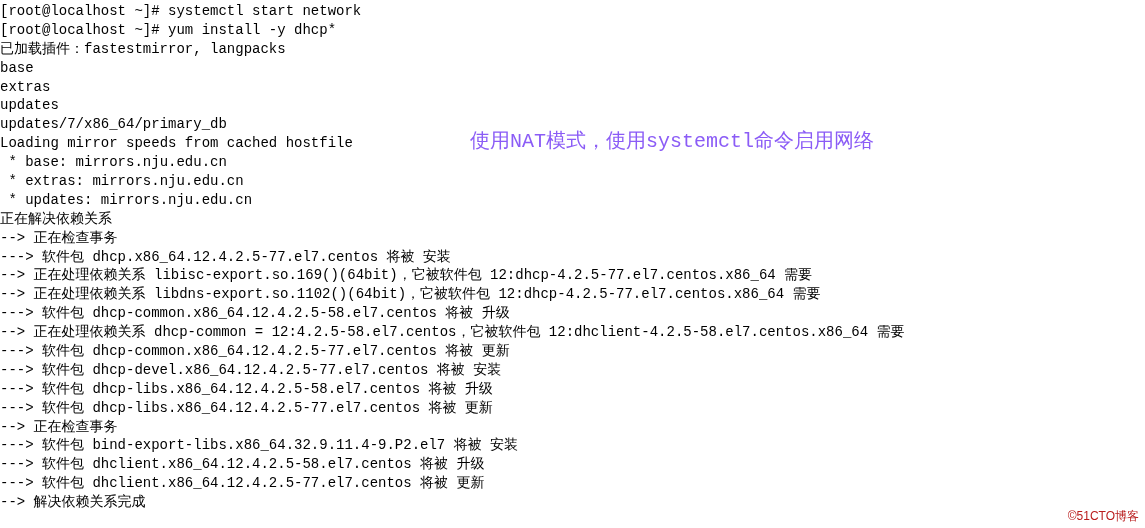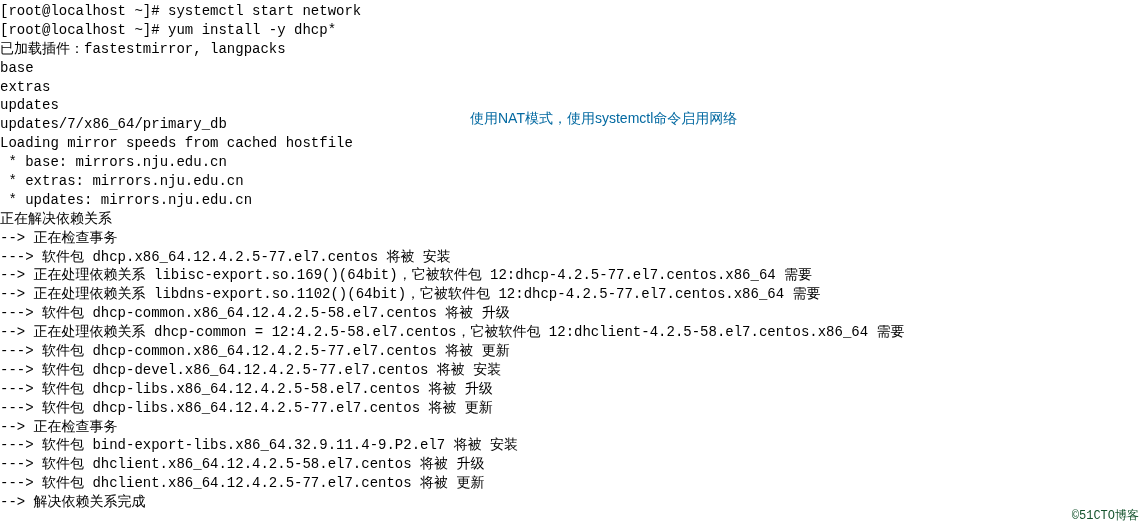--- a/index.html
+++ b/index.html
@@ -19,32 +19,32 @@
       overflow: hidden;
     }
     .terminal {
       white-space: pre;
       padding: 2px 0 0 0;
     }
     .annotation {
       position: absolute;
       left: 470px;
       top: 62px;
-      color: #0369a1;
-      font-family: Liberation Sans, sans-serif;
-      font-size: 14px;
+      color: #8b5cf6;
+      font-family: Liberation Mono, monospace;
+      font-size: 20px;
       line-height: 1.6;
       white-space: pre;
     }
     .watermark {
       position: absolute;
       right: 6px;
       bottom: 4px;
-      color: #14532d;
-      font-family: Liberation Mono, monospace;
+      color: #b91c1c;
+      font-family: Liberation Sans, sans-serif;
       font-size: 12px;
     }
   </style>
 </head>
 <body>
 
 <div class="terminal" id="terminal-container"><div>[root@localhost ~]# systemctl start network</div><div>[root@localhost ~]# yum install -y dhcp*</div><div>已加载插件：fastestmirror, langpacks</div><div>base</div><div>extras</div><div>updates</div><div>updates/7/x86_64/primary_db</div><div>Loading mirror speeds from cached hostfile</div><div> * base: mirrors.nju.edu.cn</div><div> * extras: mirrors.nju.edu.cn</div><div> * updates: mirrors.nju.edu.cn</div><div>正在解决依赖关系</div><div>--&gt; 正在检查事务</div><div>---&gt; 软件包 dhcp.x86_64.12.4.2.5-77.el7.centos 将被 安装</div><div>--&gt; 正在处理依赖关系 libisc-export.so.169()(64bit)，它被软件包 12:dhcp-4.2.5-77.el7.centos.x86_64 需要</div><div>--&gt; 正在处理依赖关系 libdns-export.so.1102()(64bit)，它被软件包 12:dhcp-4.2.5-77.el7.centos.x86_64 需要</div><div>---&gt; 软件包 dhcp-common.x86_64.12.4.2.5-58.el7.centos 将被 升级</div><div>--&gt; 正在处理依赖关系 dhcp-common = 12:4.2.5-58.el7.centos，它被软件包 12:dhclient-4.2.5-58.el7.centos.x86_64 需要</div><div>---&gt; 软件包 dhcp-common.x86_64.12.4.2.5-77.el7.centos 将被 更新</div><div>---&gt; 软件包 dhcp-devel.x86_64.12.4.2.5-77.el7.centos 将被 安装</div><div>---&gt; 软件包 dhcp-libs.x86_64.12.4.2.5-58.el7.centos 将被 升级</div><div>---&gt; 软件包 dhcp-libs.x86_64.12.4.2.5-77.el7.centos 将被 更新</div><div>--&gt; 正在检查事务</div><div>---&gt; 软件包 bind-export-libs.x86_64.32.9.11.4-9.P2.el7 将被 安装</div><div>---&gt; 软件包 dhclient.x86_64.12.4.2.5-58.el7.centos 将被 升级</div><div>---&gt; 软件包 dhclient.x86_64.12.4.2.5-77.el7.centos 将被 更新</div><div>--&gt; 解决依赖关系完成</div><div>&nbsp;</div></div>
 
 <div class="annotation">
   <div>使用NAT模式，使用systemctl命令启用网络</div>

